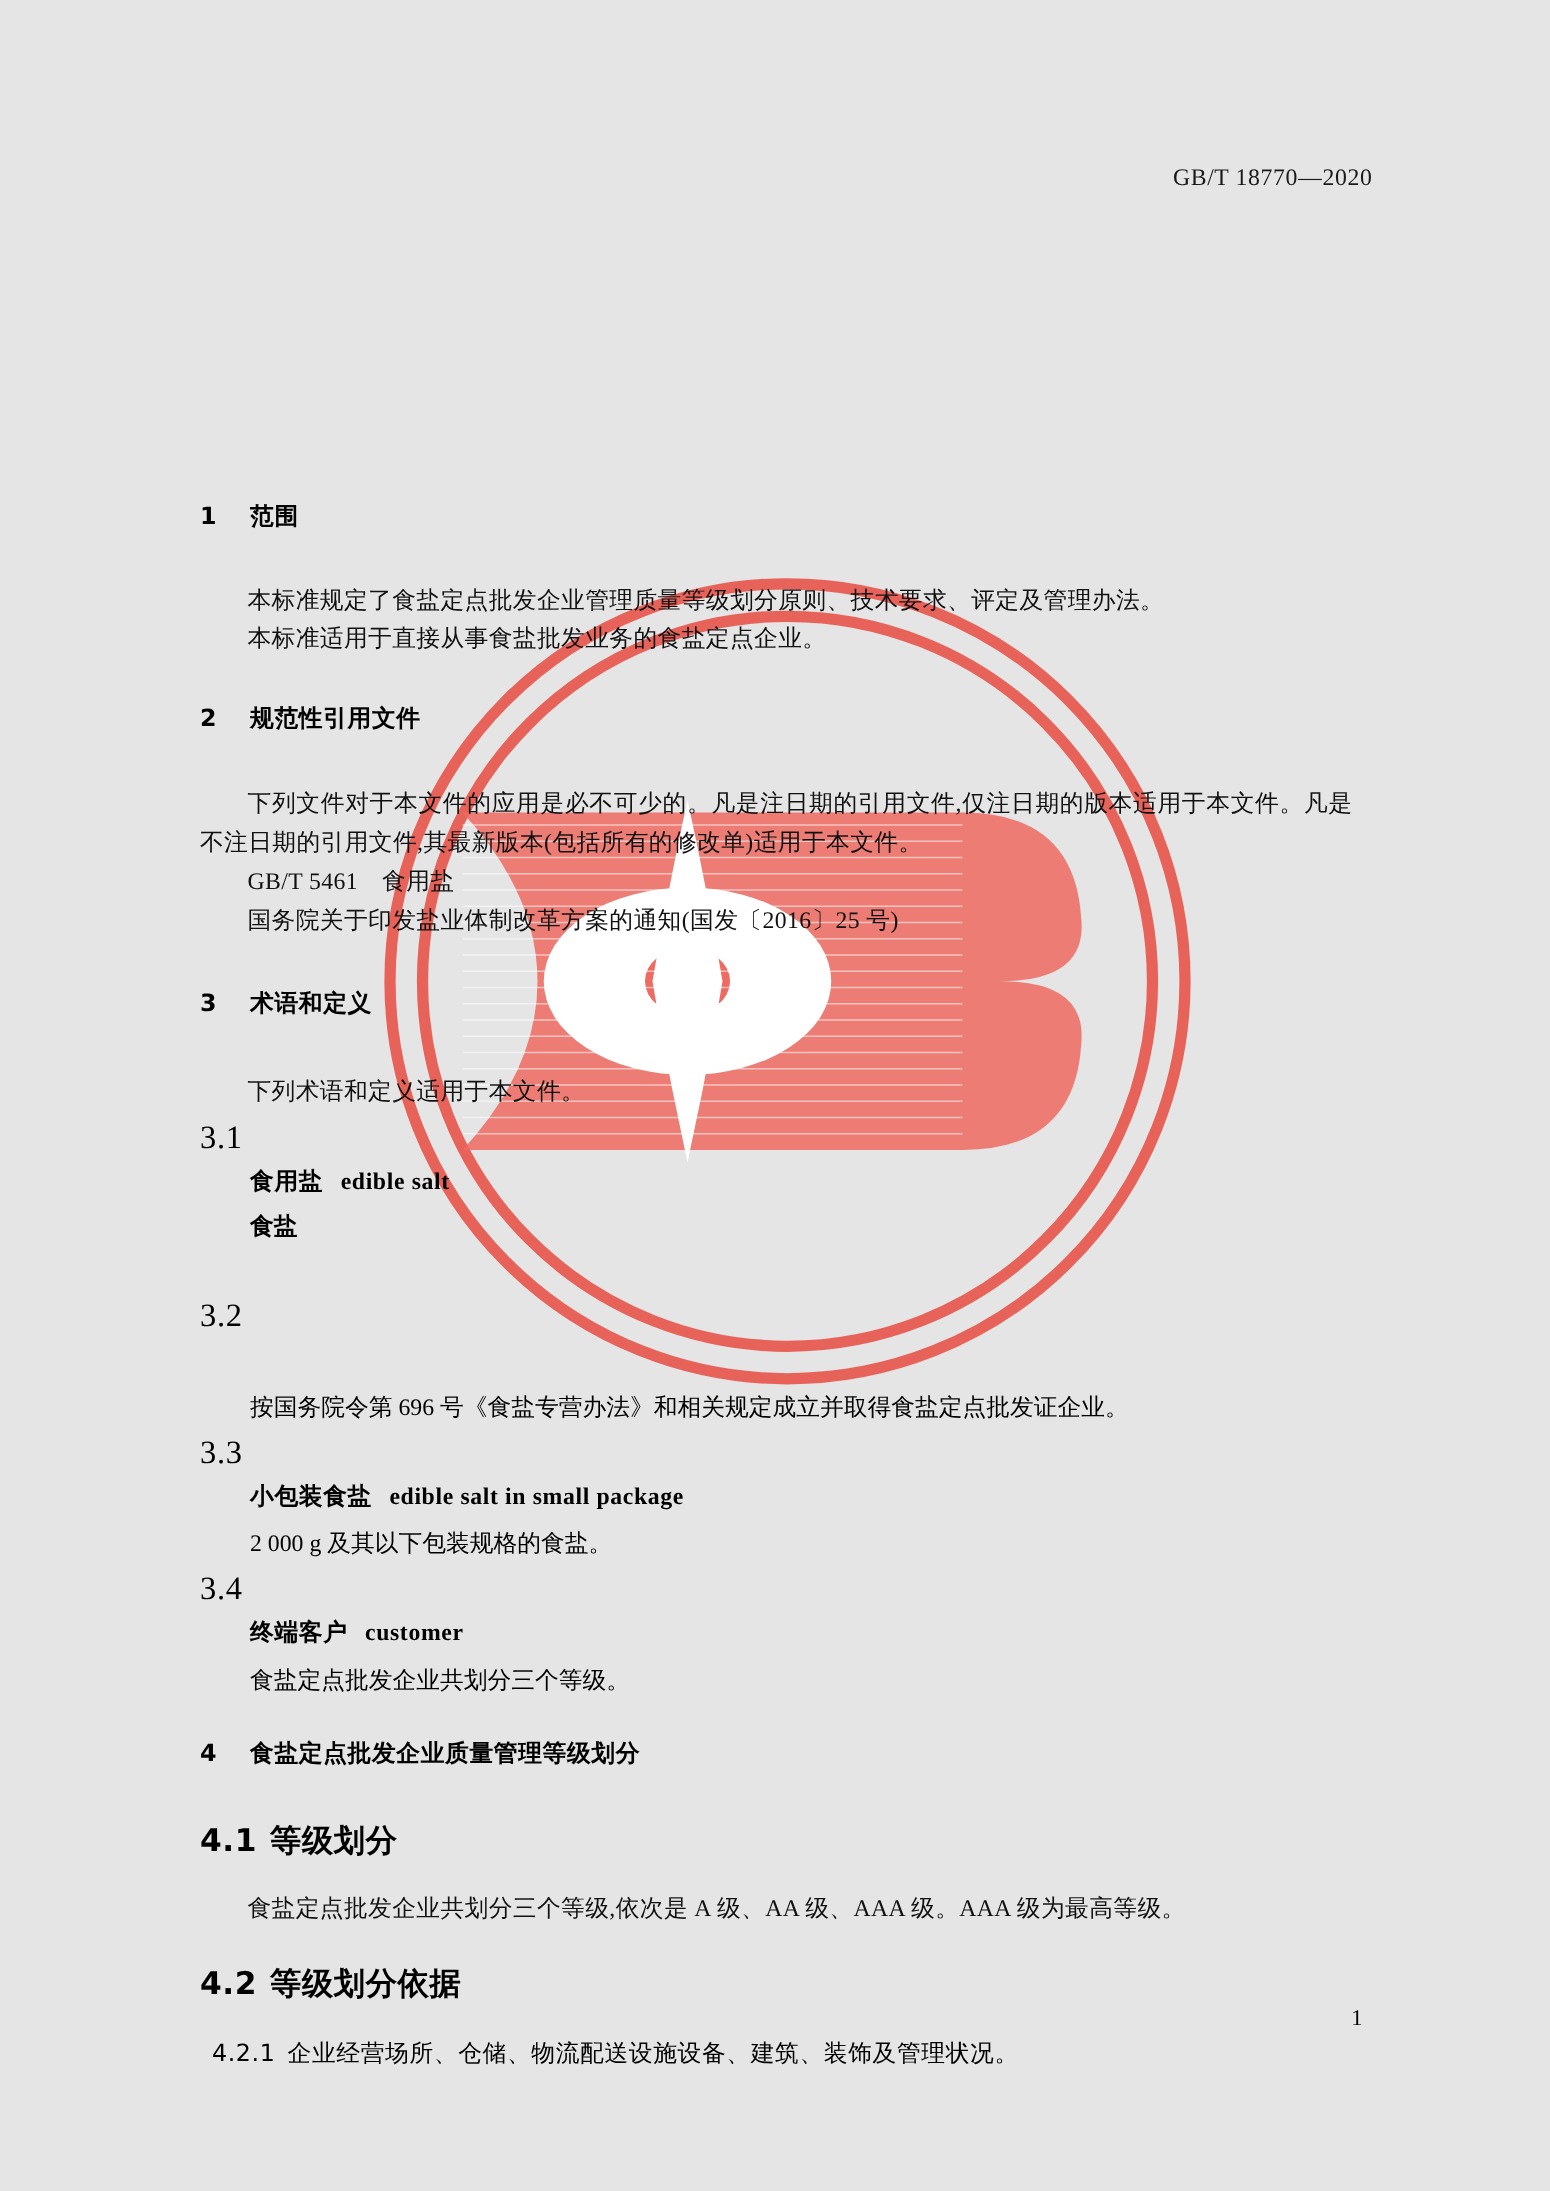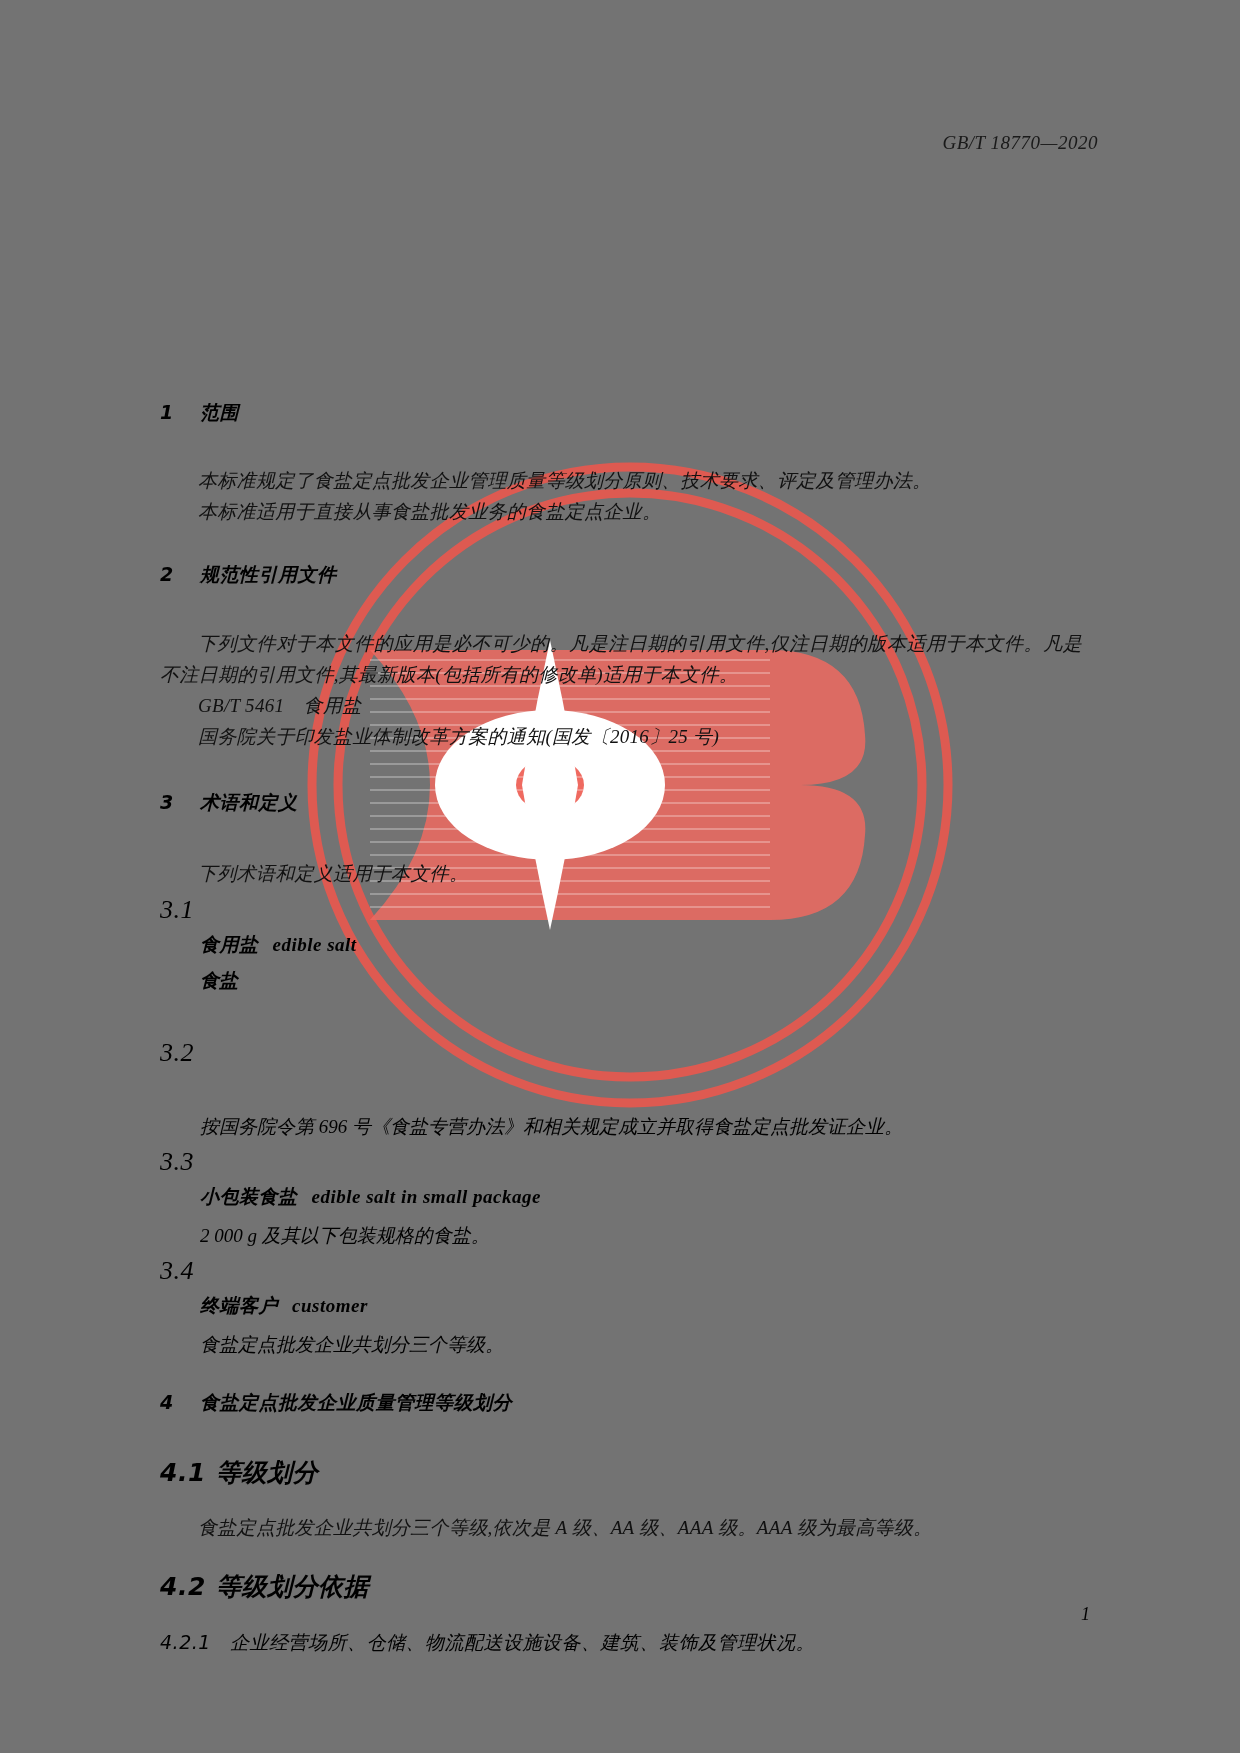--- a/index.html
+++ b/index.html
@@ -9,23 +9,22 @@
   }
   body {
     font-family: "Liberation Serif", "DejaVu Serif", serif;
     color: #000000;
   }
   .page {
     position: relative;
     width: 1240px;
     height: 1753px;
     margin: 0 auto;
-    background: #737373;
+    background: #e5e5e5;
     overflow: hidden;
-    font-style: italic;
   }
   .content {
     position: absolute;
     left: 0;
     top: 0;
     width: 1240px;
     height: 1753px;
     z-index: 3;
   }
 
@@ -231,20 +230,20 @@
 
     <div class="blk h2" style="left:160px; top:1456px;">
       <span class="num">4.1</span><span>等级划分</span>
     </div>
     <div class="blk para indent" style="left:160px; top:1512px; width:920px;">食盐定点批发企业共划分三个等级,依次是 A 级、AA 级、AAA 级。AAA 级为最高等级。</div>
 
     <div class="blk h2" style="left:160px; top:1570px;">
       <span class="num">4.2</span><span>等级划分依据</span>
     </div>
 
-    <div class="blk h3" style="left:160px; top:1630px;">
+    <div class="blk h3" style="left:160px; top:1630px;text-align:center;">
       <span class="num">4.2.1</span><span>企业经营场所、仓储、物流配送设施设备、建筑、装饰及管理状况。</span>
     </div>
 
     <div class="page-number">1</div>
 
   </div>
 </div>
 
 </body></html>

